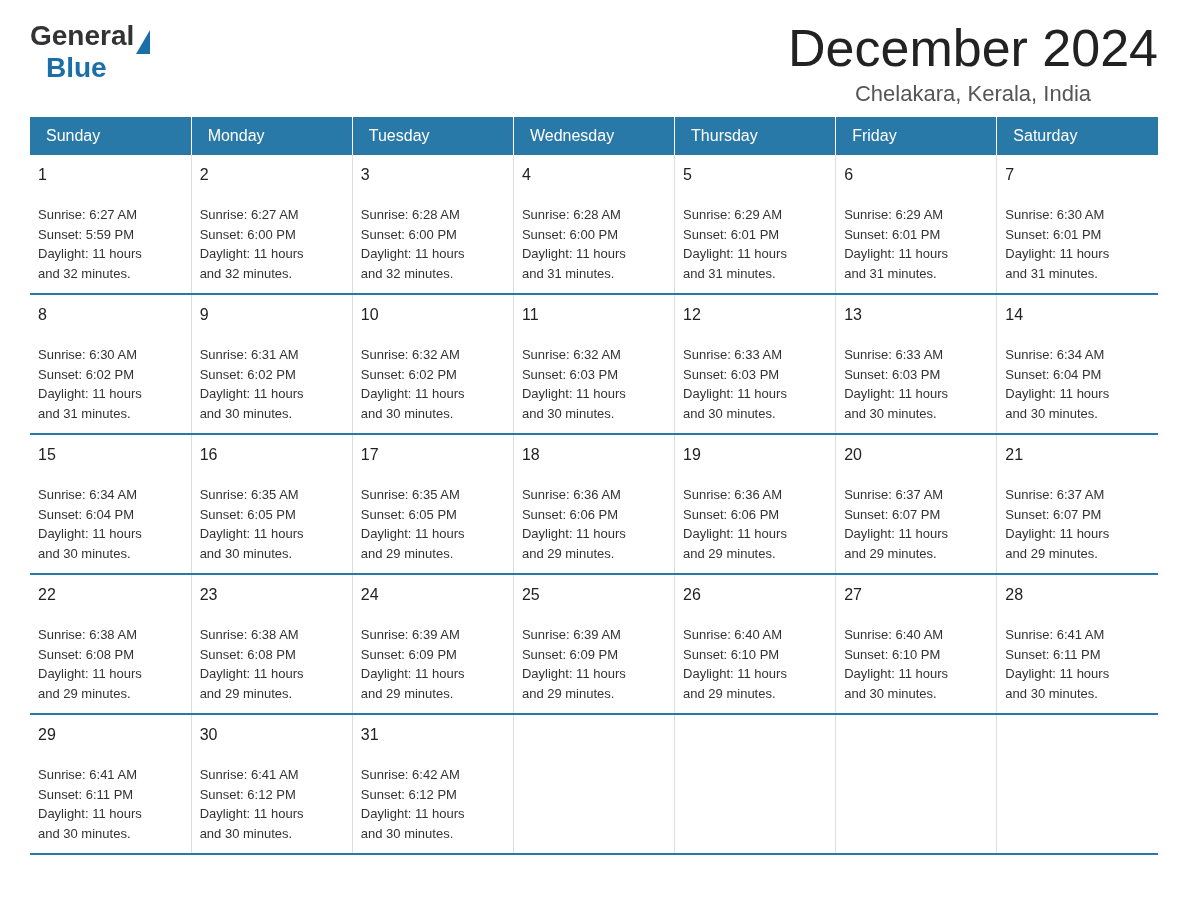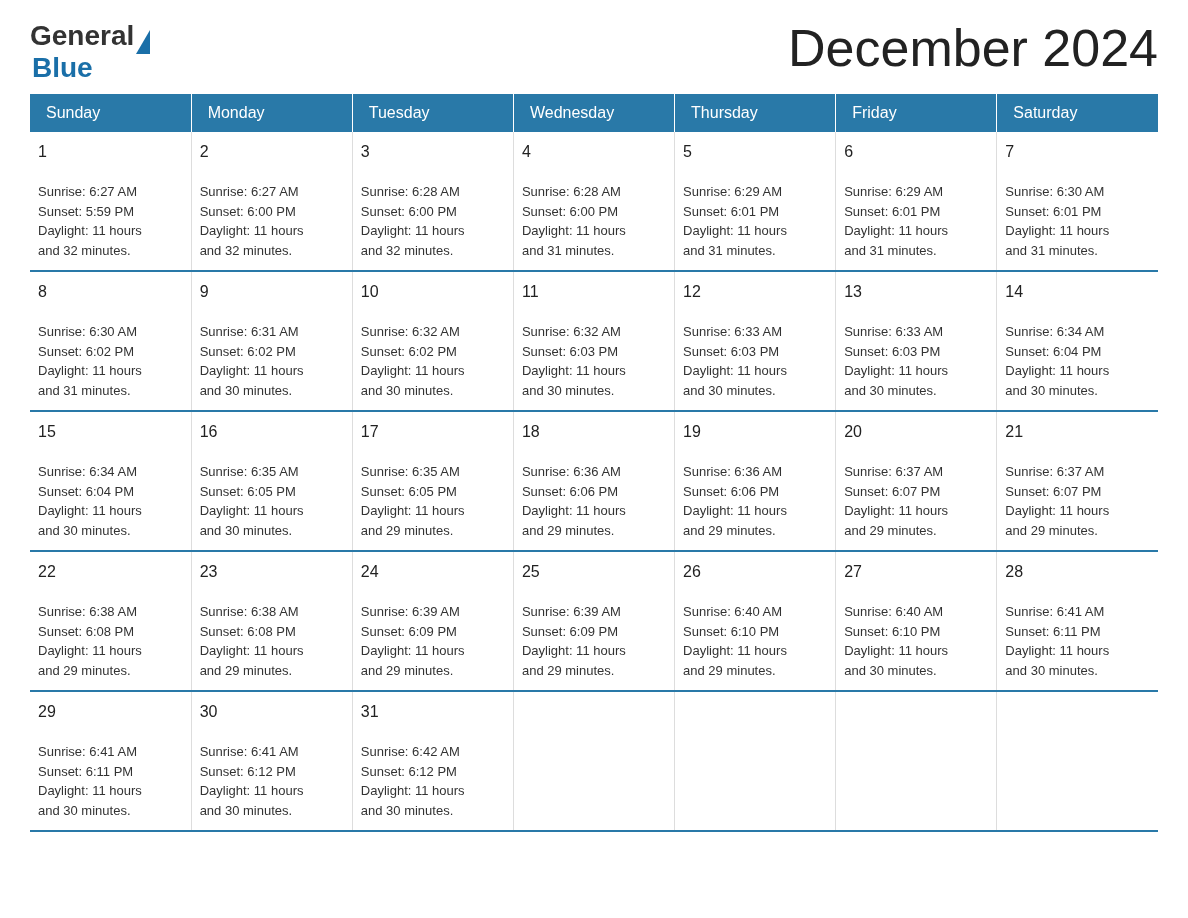--- a/index.html
+++ b/index.html
@@ -39,21 +39,21 @@
     }
     .logo-line1 {
       display: flex;
       align-items: flex-end;
       gap: 2px;
     }
     .logo-line2 {
       font-size: 28px;
       font-weight: bold;
       color: #1a6fa8;
-      margin-left: 2px;
+      margin-left: 16px;
     }
     .title-block {
       text-align: center;
     }
     .title-block h1 {
       font-size: 52px;
       font-weight: normal;
       color: #222;
       line-height: 1.1;
     }
@@ -116,20 +116,21 @@
     <div class="logo-wrapper">
       <div class="logo-line1">
         <span class="logo-text-general">General</span>
         <div class="logo-triangle"></div>
       </div>
       <div class="logo-line2">Blue</div>
     </div>
   </div>
   <div class="title-block">
     <h1>December 2024</h1>
+    <h2>Chelakara, Kerala, India</h2>
   </div>
 </div>
 
 <table>
   <thead>
     <tr>
     <th>Sunday</th>
         <th>Monday</th>
         <th>Tuesday</th>
         <th>Wednesday</th>

